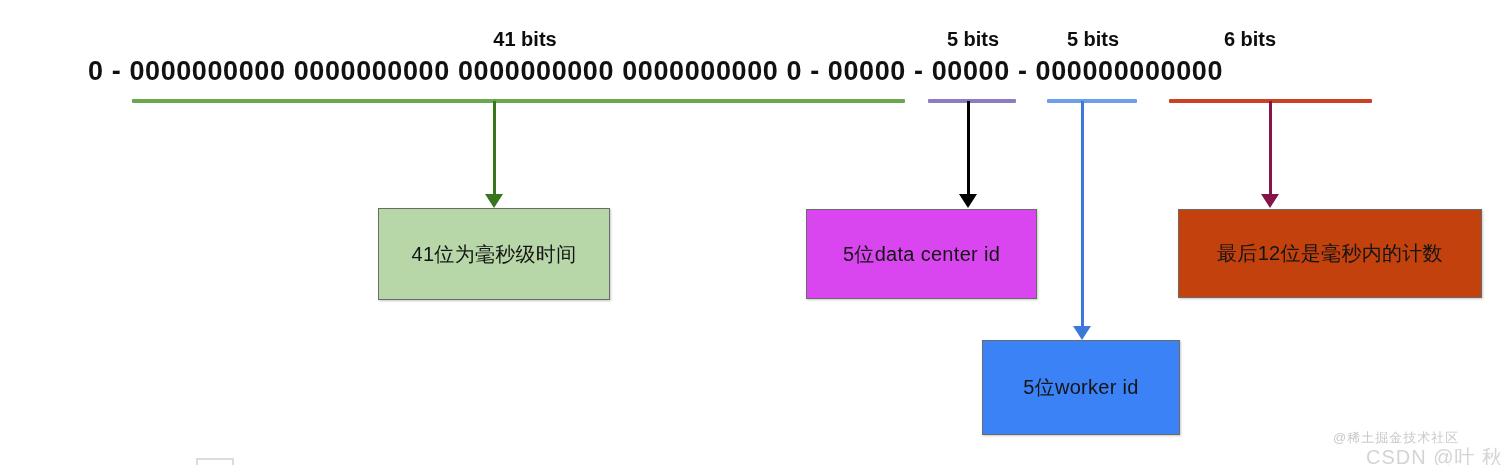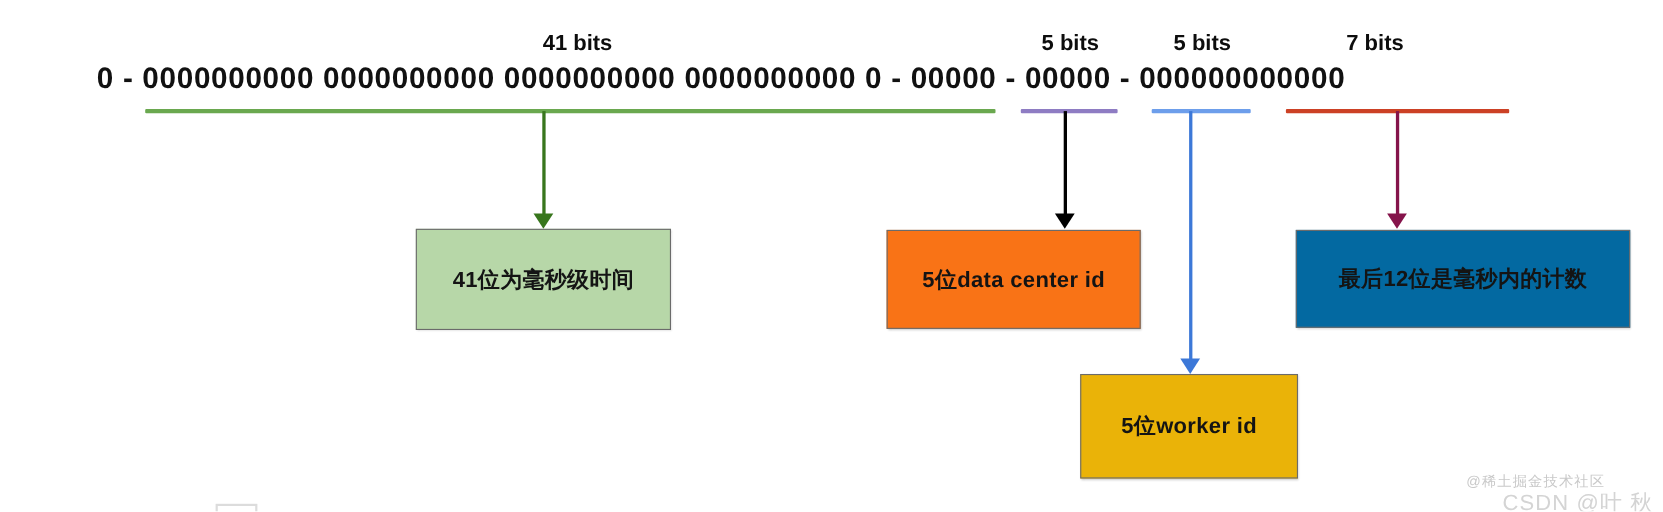--- a/index.html
+++ b/index.html
@@ -69,21 +69,21 @@
     position: absolute;
     box-sizing: border-box;
     border: 1px solid #6b6b6b;
     display: flex;
     align-items: center;
     justify-content: center;
     box-shadow: 1px 1px 2px rgba(0,0,0,0.22);
   }
   .box .boxlabel {
     font-size: 20px;
-    font-weight: bold;
+    font-weight: normal;
     color: #141414;
     letter-spacing: 0.3px;
     white-space: nowrap;
     font-family: "Liberation Sans", "DejaVu Sans", sans-serif;
   }
 
   
   .watermark {
     position: absolute;
     white-space: nowrap;
@@ -112,21 +112,21 @@
   <div class="bitrow">
     <span class="seg" style="position:absolute; left:88px;">0 - 0000000000 0000000000 0000000000 0000000000 0 - 00000 - 00000 - 000000000000</span>
   </div>
 
   <div class="bitslabel" style="left:435px; top:28px; width:180px;">41 bits</div>
 
   <div class="bitslabel" style="left:908px; top:28px; width:130px;">5 bits</div>
 
   <div class="bitslabel" style="left:1028px; top:28px; width:130px;">5 bits</div>
 
-  <div class="bitslabel" style="left:1180px; top:28px; width:140px;">7 bits</div>
+  <div class="bitslabel" style="left:1180px; top:28px; width:140px;">6 bits</div>
 
   <div class="underline" style="left:132px; top:99px; width:773px; background:#6aa84f;"></div>
 
   <div class="underline" style="left:928px; top:99px; width:88px; background:#8e7cc3;"></div>
 
   <div class="underline" style="left:1047px; top:99px; width:90px; background:#6d9eeb;"></div>
 
   <div class="underline" style="left:1169px; top:99px; width:203px; background:#cc4125;"></div>
 
   <div class="arrow" style="left:493px; top:101px; height:96px; background:#38761d;"></div>
@@ -138,29 +138,29 @@
   <div class="arrow" style="left:1081px; top:101px; height:228px; background:#3c78d8;"></div>
   <div class="arrowhead" style="left:1073px; top:326px; border-top:14px solid #3c78d8;"></div>
 
   <div class="arrow" style="left:1269px; top:101px; height:96px; background:#85144b;"></div>
   <div class="arrowhead" style="left:1261px; top:194px; border-top:14px solid #85144b;"></div>
 
   <div class="box" style="left:378px; top:208px; width:232px; height:92px; background:#b7d7a8;">
     <span class="boxlabel">41位为毫秒级时间</span>
   </div>
 
-  <div class="box" style="left:806px; top:209px; width:231px; height:90px; background:#f97316;">
+  <div class="box" style="left:806px; top:209px; width:231px; height:90px; background:#d946ef;">
     <span class="boxlabel">5位data center id</span>
   </div>
 
-  <div class="box" style="left:982px; top:340px; width:198px; height:95px; background:#eab308;">
+  <div class="box" style="left:982px; top:340px; width:198px; height:95px; background:#3b82f6;">
     <span class="boxlabel">5位worker id</span>
   </div>
 
-  <div class="box" style="left:1178px; top:209px; width:304px; height:89px; background:#0369a1;">
+  <div class="box" style="left:1178px; top:209px; width:304px; height:89px; background:#c2410c;">
     <span class="boxlabel">最后12位是毫秒内的计数</span>
   </div>
 
   <div class="watermark wm-primary" style="left:1333px; top:429px;">@稀土掘金技术社区</div>
 
   <div class="watermark wm-secondary" style="left:1366px; top:444px;">CSDN @叶 秋</div>
 
   <div class="corner-mark" style="left:196px; top:458px; width:34px; height:20px;"></div>
 
 </div>

